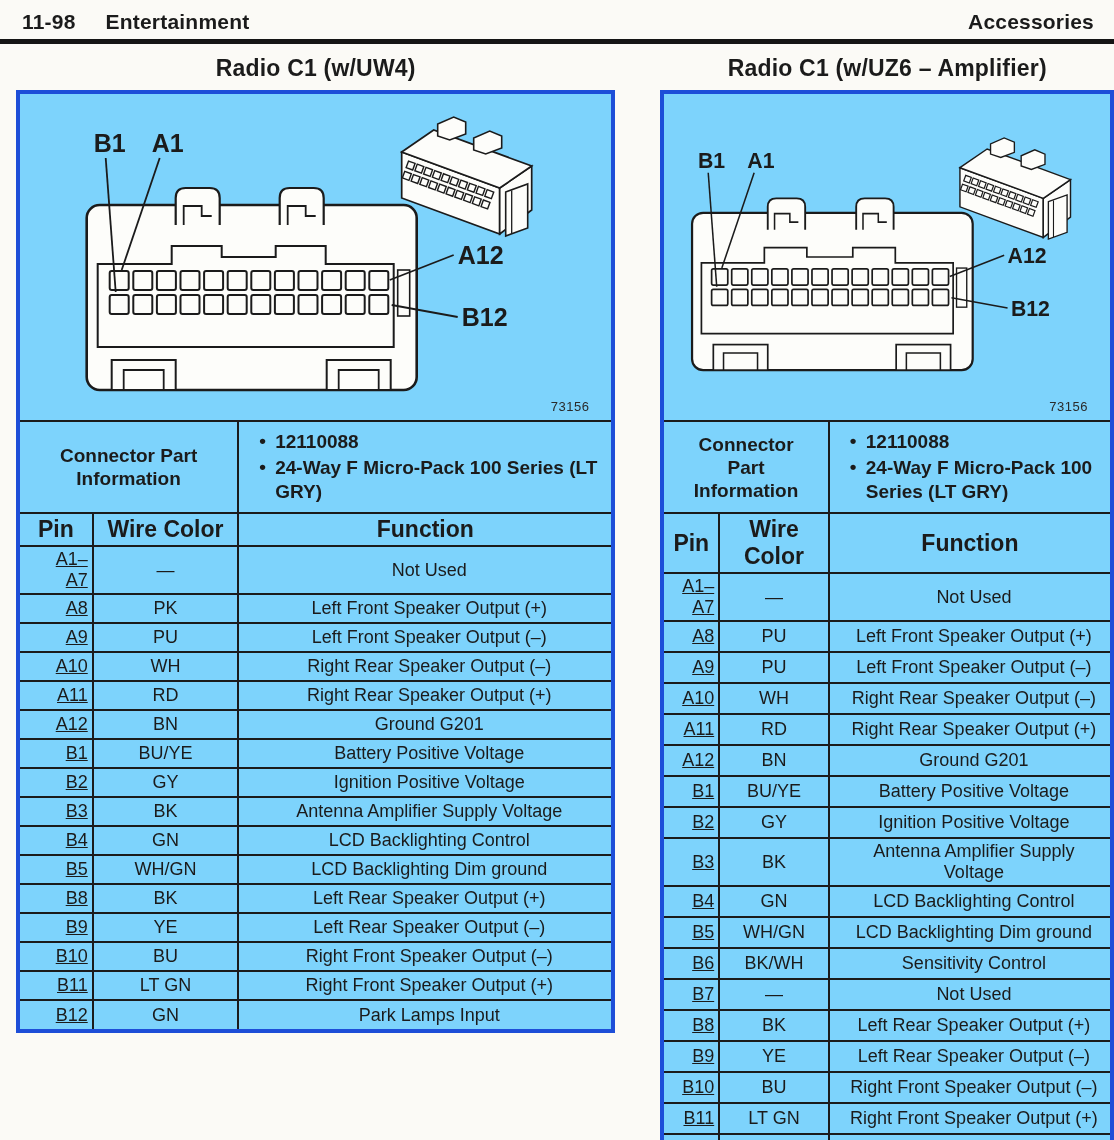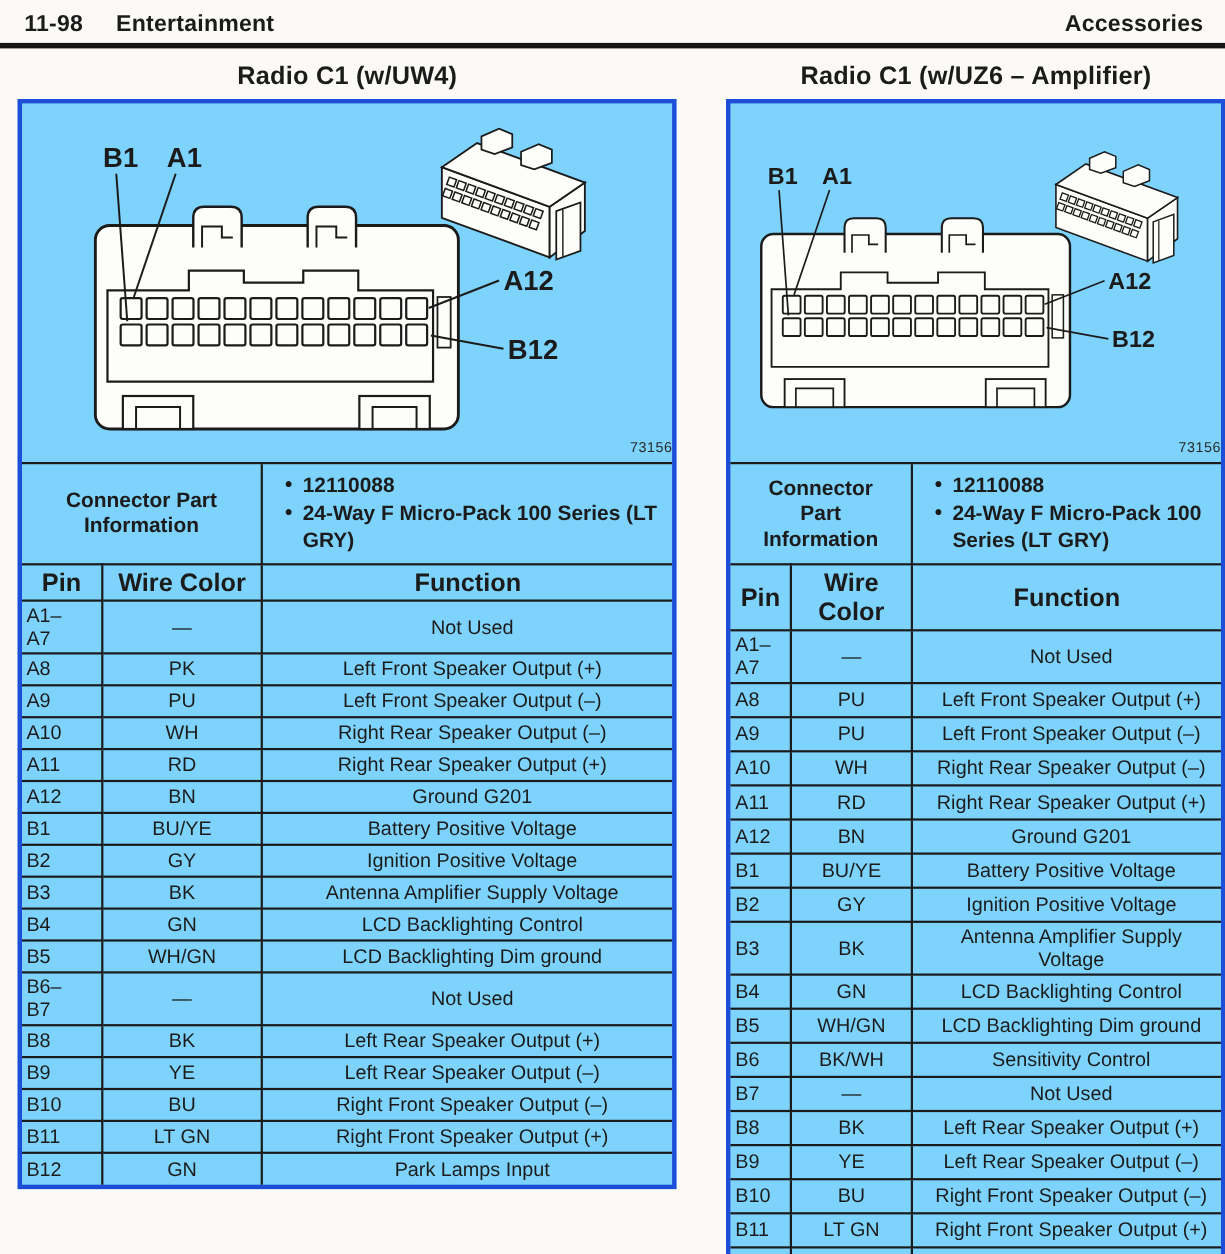--- a/index.html
+++ b/index.html
@@ -22,21 +22,21 @@
   .panel--left{width:625px;}
   .panel--right{width:473px;}
   .panel-title{
     margin:11px 0 8px 0;
     font-size:23px;font-weight:700;text-align:center;letter-spacing:.2px;
   }
   .panel-box{border:4px solid #1d4ed8;background:#7dd3fc;}
   .diagram-cell{position:relative;height:326px;border-bottom:2px solid #1b1b1b;}
   .diagram-cell svg{display:block;width:100%;height:100%;}
   .figure-number{
-    position:absolute;right:0;bottom:6px;
+    position:absolute;right:22px;bottom:6px;
     font-size:13px;color:#2a2a2a;letter-spacing:.5px;
   }
   table.pin-table{
     width:100%;border-collapse:collapse;border:hidden;table-layout:fixed;
   }
   .pin-table th,.pin-table td{border:2px solid #1b1b1b;padding:2px 4px;}
   th.part-info-label{
     font-size:19px;font-weight:700;text-align:center;line-height:23px;padding:8px 19px;
   }
   td.part-info-items{vertical-align:middle;padding:6px 4px 6px 10px;margin-left:13px;}
@@ -44,21 +44,21 @@
   ul.part-bullets li{
     position:relative;font-size:19px;font-weight:700;line-height:24px;margin:2px 0;
   }
   ul.part-bullets li::before{content:"\2022";position:absolute;left:-16px;top:-1px;}
   th.col-head{font-size:23px;font-weight:700;text-align:center;}
   .panel--left thead tr.cols{height:28px;}
   .panel--right thead tr.cols{height:31px;}
   .panel--left tbody tr{height:29px;}
   .panel--right tbody tr{height:31px;}
   tbody td{font-size:18px;vertical-align:middle;}
-  td.pin-cell{text-align:left;white-space:pre-line;line-height:21px;}
+  td.pin-cell{text-align:right;white-space:pre-line;line-height:21px;text-decoration:underline;}
   td.wire-color-cell{text-align:center;}
   td.function-cell{text-align:center;padding-left:12px;}
   svg text{font-family:"Liberation Sans", sans-serif;}
   .diag-label{font-size:25px;font-weight:600;fill:#1b1b1b;}
 </style>
 </head>
 <body>
 
 <header class="page-header">
   <div class="header-left">
@@ -222,26 +222,20 @@
               <td class="pin-cell">B4</td>
               <td class="wire-color-cell">GN</td>
               <td class="function-cell">LCD Backlighting Control</td>
             </tr>
             <tr>
               <td class="pin-cell">B5</td>
               <td class="wire-color-cell">WH/GN</td>
               <td class="function-cell">LCD Backlighting Dim ground</td>
             </tr>
             <tr>
-              <td class="pin-cell">B6–
-B7</td>
-              <td class="wire-color-cell">—</td>
-              <td class="function-cell">Not Used</td>
-            </tr>
-            <tr>
               <td class="pin-cell">B8</td>
               <td class="wire-color-cell">BK</td>
               <td class="function-cell">Left Rear Speaker Output (+)</td>
             </tr>
             <tr>
               <td class="pin-cell">B9</td>
               <td class="wire-color-cell">YE</td>
               <td class="function-cell">Left Rear Speaker Output (–)</td>
             </tr>
             <tr>

